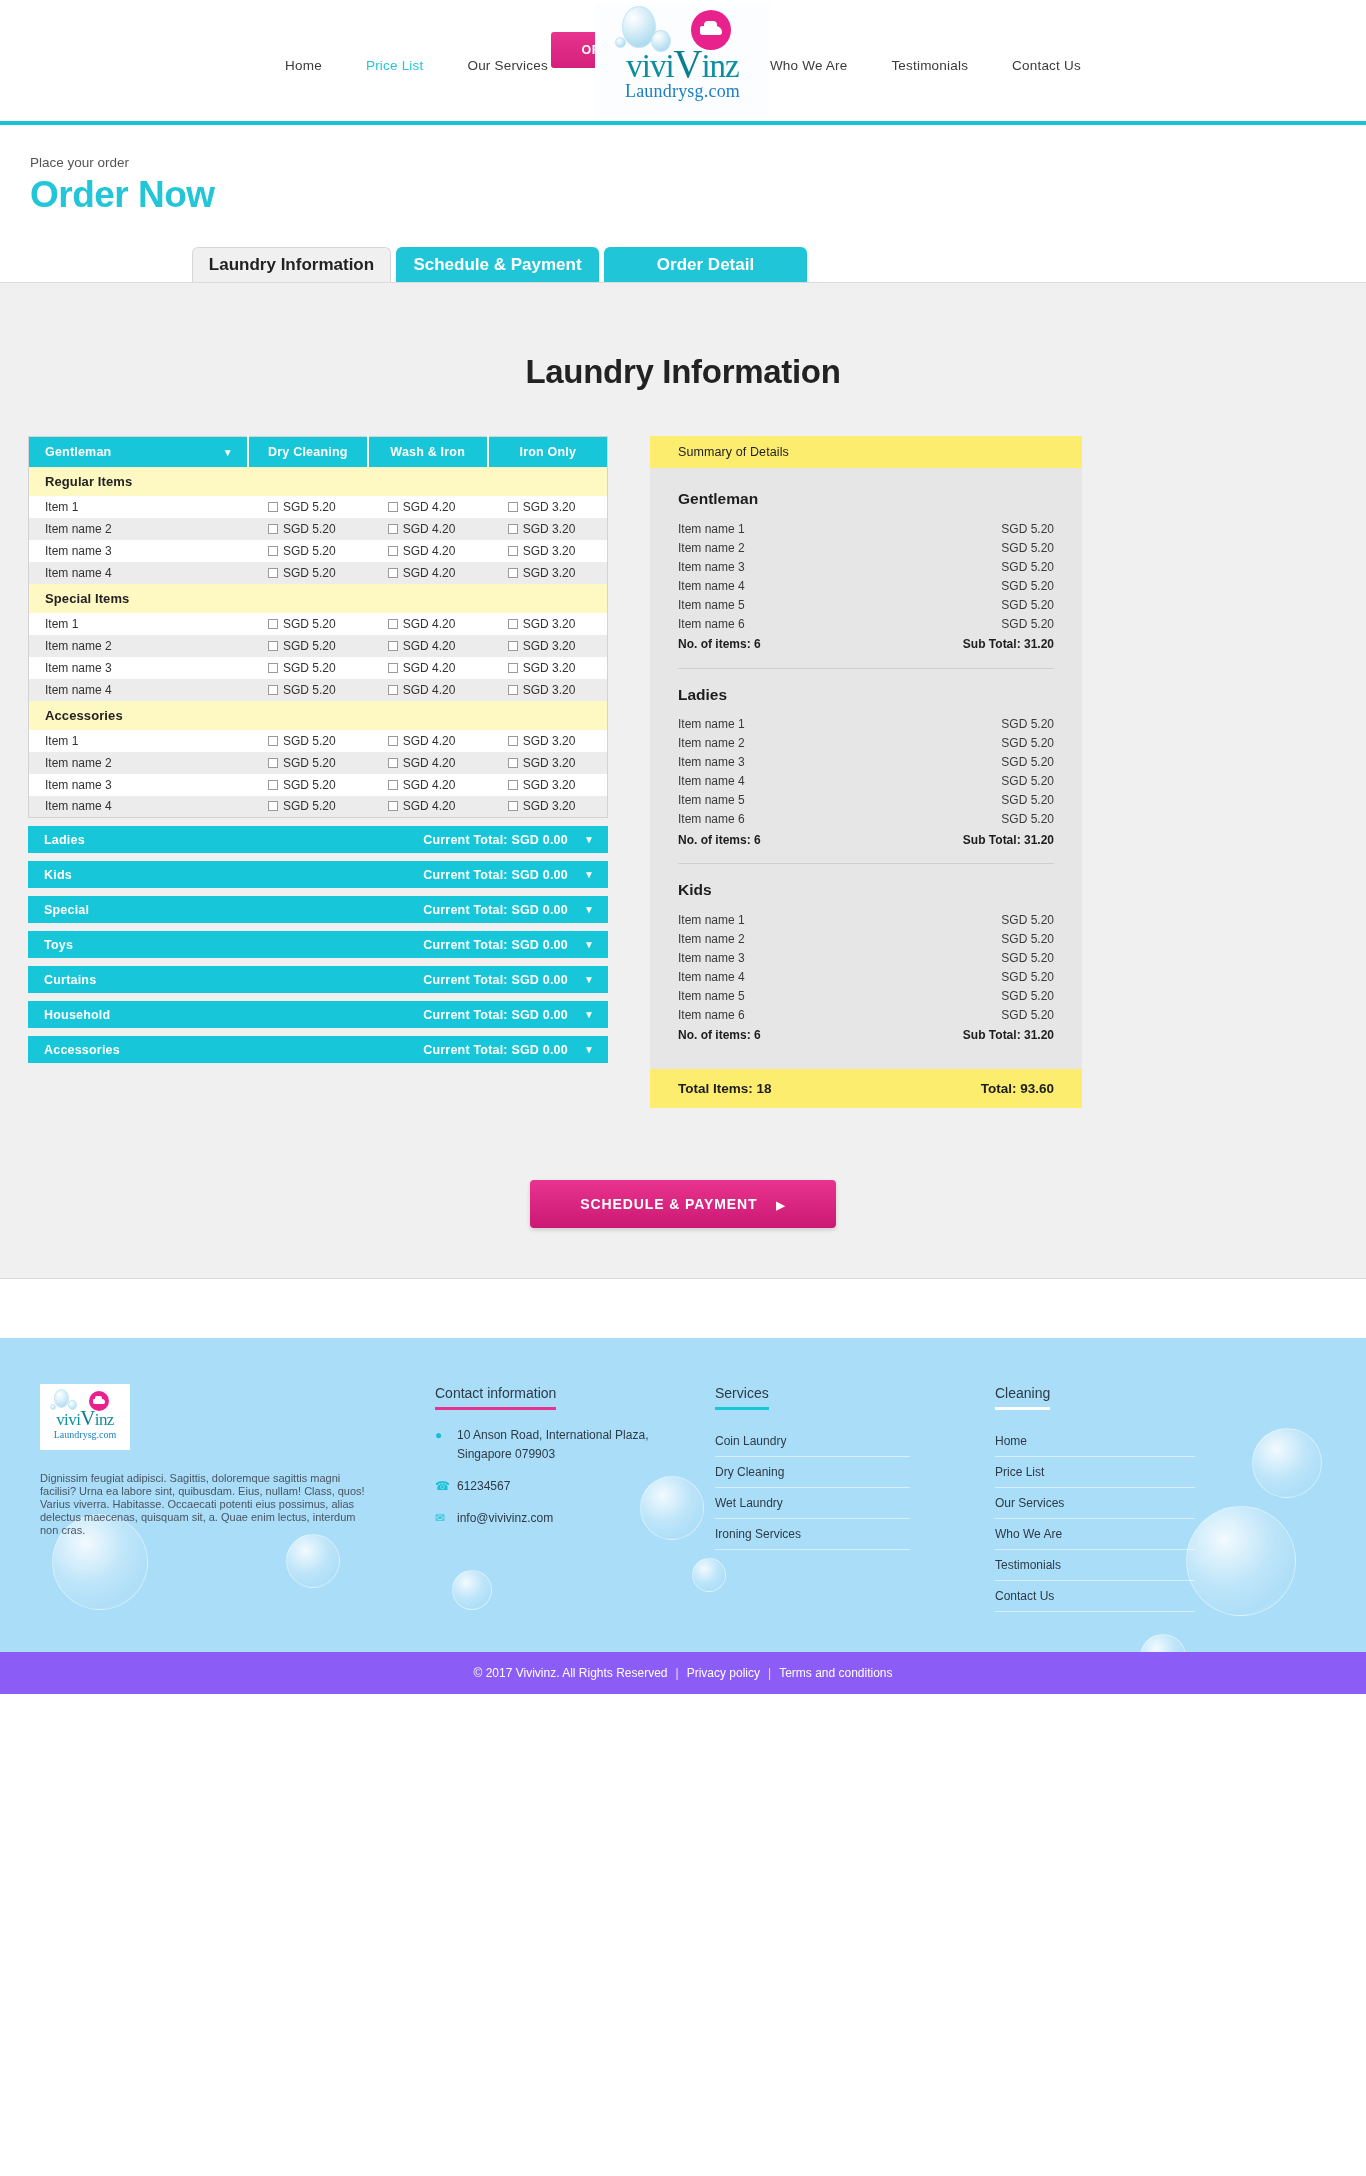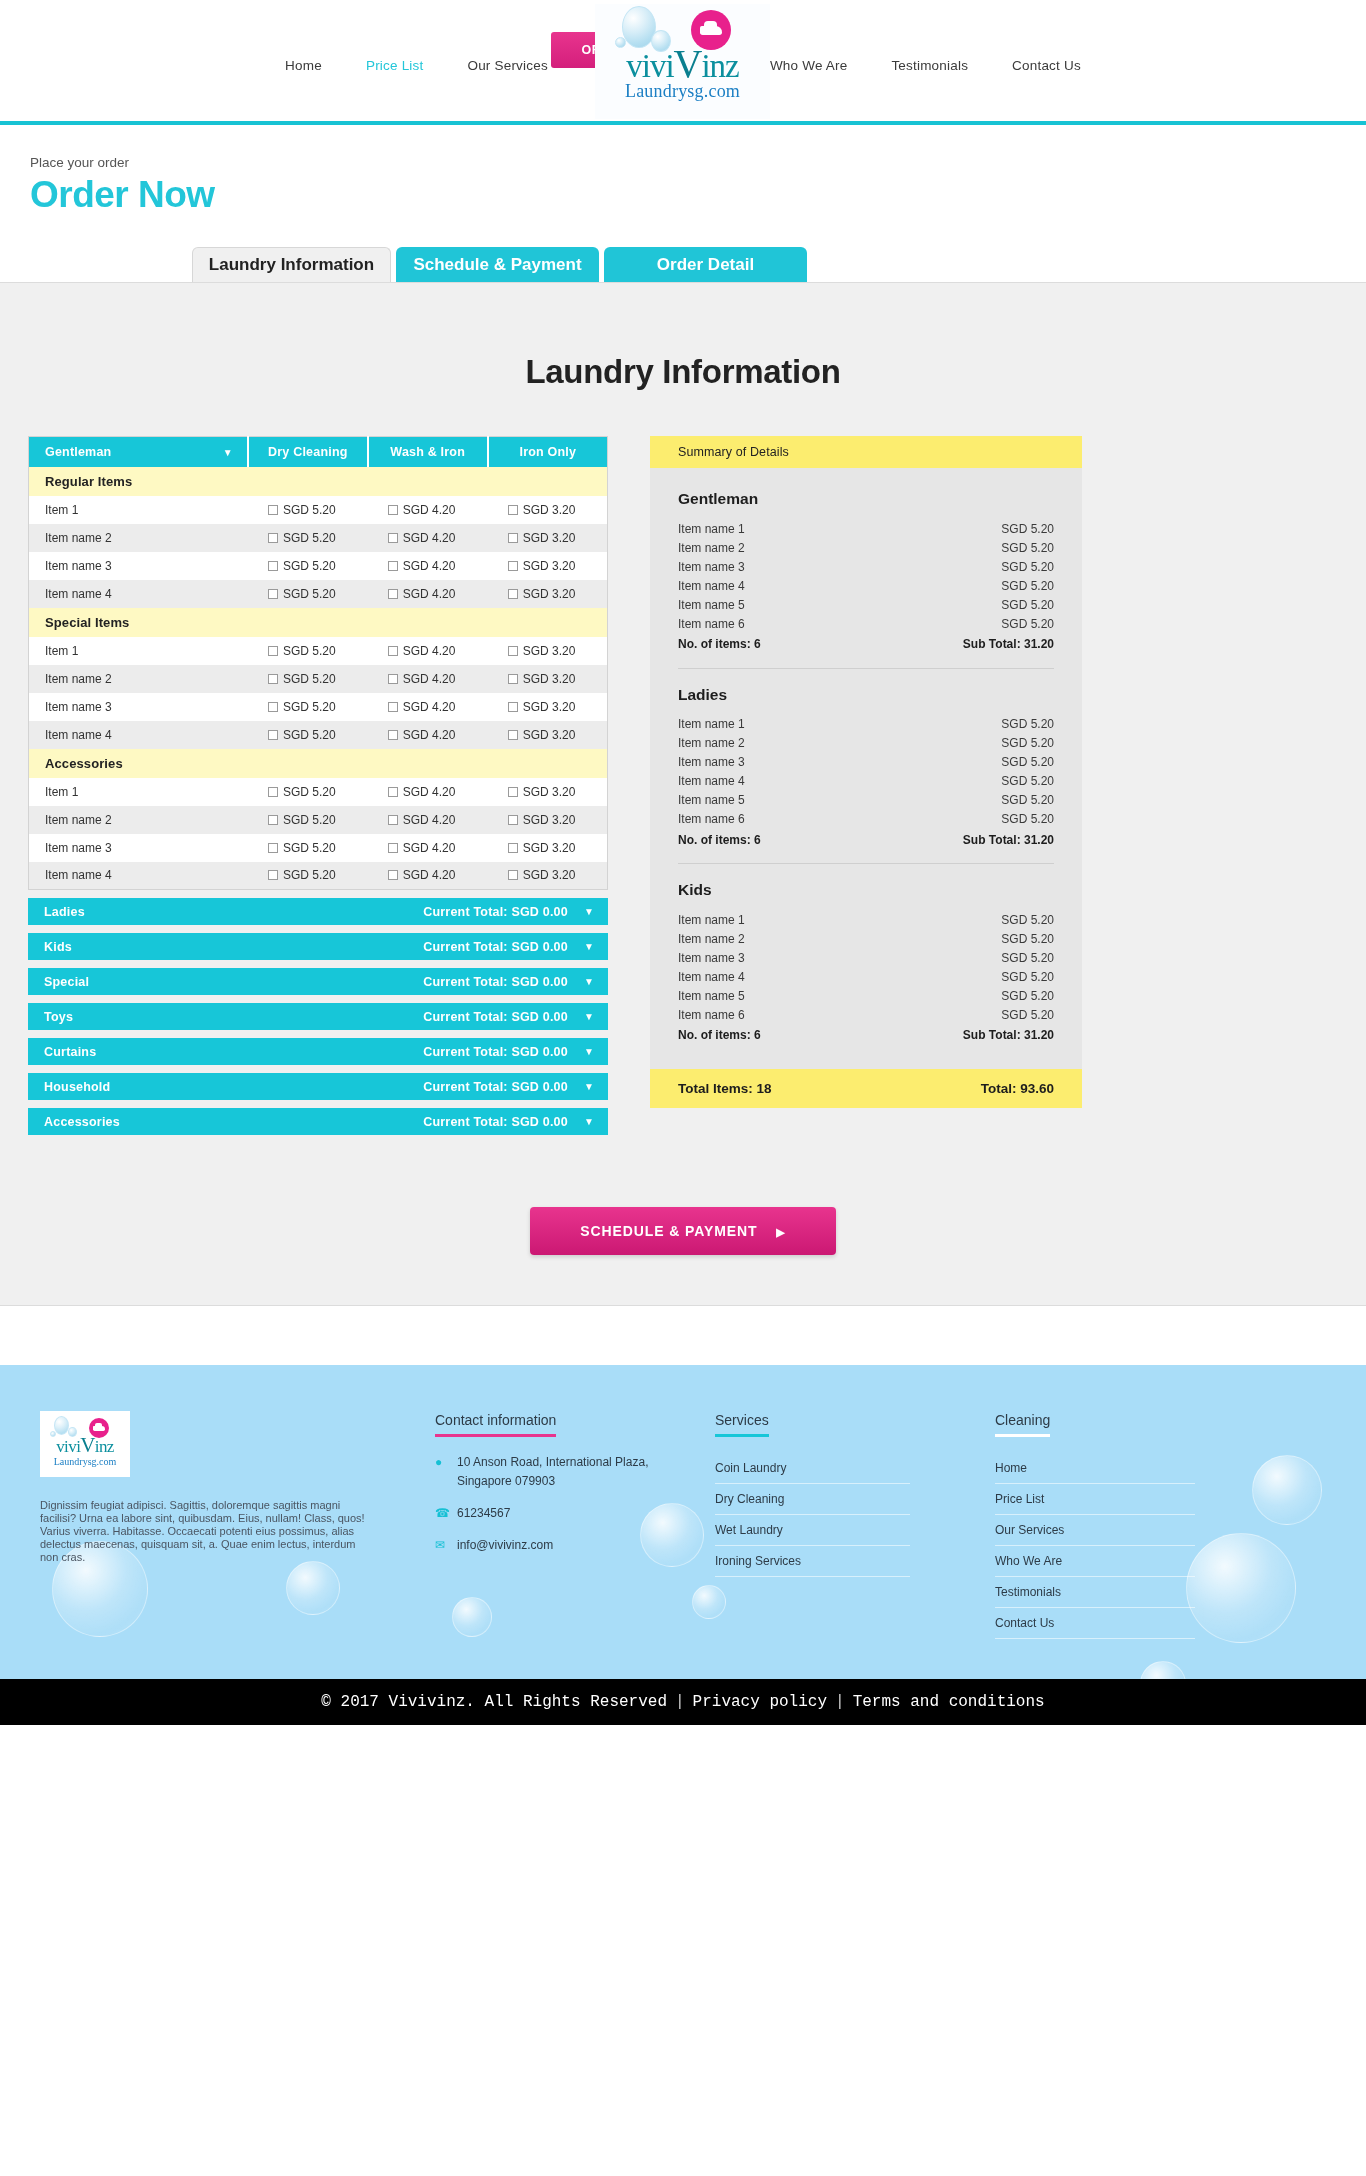--- a/index.html
+++ b/index.html
@@ -213,21 +213,21 @@
     background: #fef9c3;
     font-size: 13px;
     font-weight: bold;
     color: #232323;
     padding: 7px 0 7px 16px;
     letter-spacing: 0.1px;
   }
   .item-row td {
     font-size: 12px;
     color: #333333;
-    height: 28px;
+    height: 22px;
     padding: 0;
     vertical-align: middle;
   }
   .item-row td.name { padding-left: 16px; color: #333; }
   .item-row.alt td { background: #ececec; }
   .item-row td.price { padding-left: 20px; white-space: nowrap; }
   .cb {
     display: inline-block;
     width: 10px; height: 10px;
     border: 1px solid #9a9a9a;
@@ -421,26 +421,25 @@
   .flink {
     display: block;
     font-size: 12px;
     color: #2d3b47;
     text-decoration: none;
     padding: 8px 0;
     border-bottom: 1px solid rgba(255,255,255,0.55);
     cursor: pointer;
   }
   .copyright {
-    background: #000000;
+    background: #8b5cf6;
     text-align: center;
     color: #ffffff;
-    font-size: 16px;
+    font-size: 12px;
     padding: 14px 0;
-    font-family: Liberation Mono, monospace;
   }
   .copyright a { color: #ffffff; text-decoration: none; cursor: pointer; }
   .copyright .sep { padding: 0 8px; opacity: .8; }
 </style>
 </head>
 <body>
 
 <div class="page">
 
   <div class="header">

